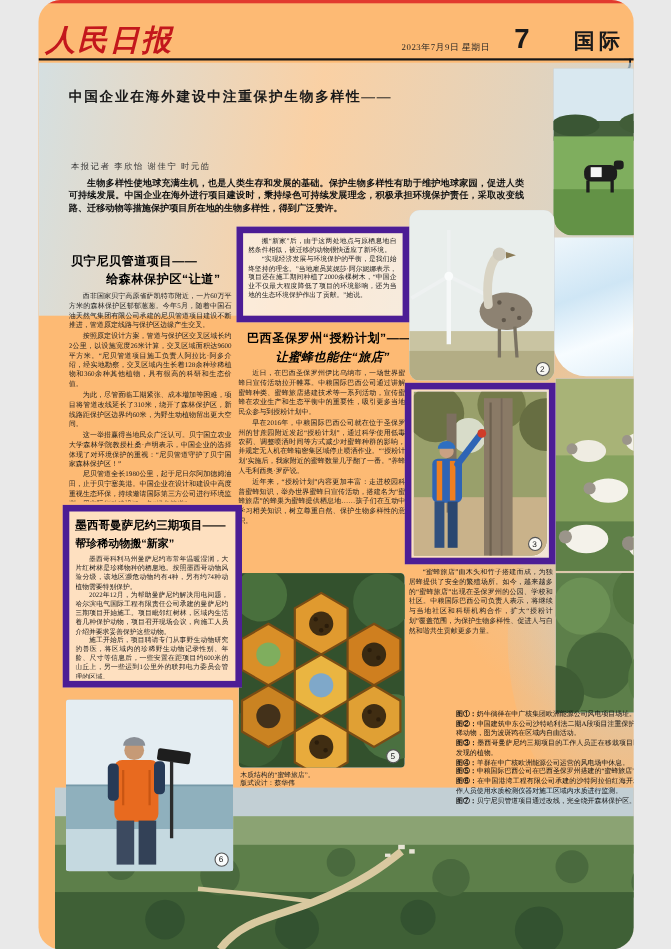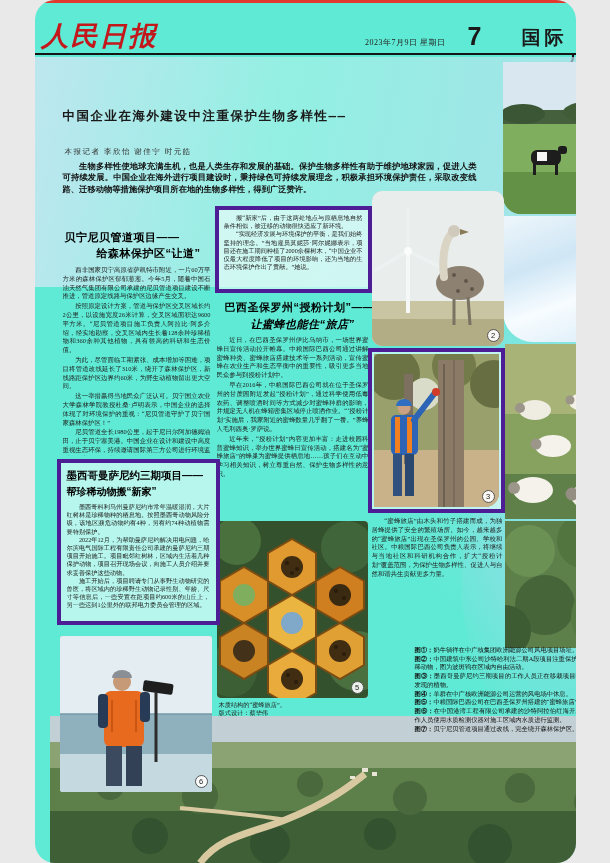--- a/index.html
+++ b/index.html
@@ -1,16 +1,16 @@
 <!DOCTYPE html>
 <html><head>
 <meta charset="utf-8">
 <style>
   html,body{margin:0;padding:0;background:#e9e9e9;}
-  .page{position:relative;width:541px;height:863px;margin:0 auto;background:#5eead4;overflow:hidden;
+  .page{position:relative;width:541px;height:863px;margin:0 auto;background:#fdba74;overflow:hidden;
         font-family:"Liberation Serif","DejaVu Serif",serif;color:#1a1a1a;border-radius:20px;}
   .page::before{content:"";position:absolute;top:0;left:0;right:0;height:3px;background:#e23a2e;z-index:9;}
 
   
   .masthead{position:absolute;left:7px;top:18px;font-size:27px;font-weight:bold;font-style:italic;
             color:#c3171c;letter-spacing:2px;font-family:"DejaVu Serif",serif;}
   .hdr-date{position:absolute;right:130px;top:37px;font-size:8px;color:#222;letter-spacing:.5px;}
   .hdr-pageno{position:absolute;right:94px;top:22px;font-size:25px;font-weight:bold;font-family:"Liberation Sans",sans-serif;}
   .hdr-section{position:absolute;right:8px;top:25px;font-size:19px;font-weight:bold;letter-spacing:4px;
                font-family:"Liberation Sans",sans-serif;}
@@ -23,37 +23,37 @@
        background:linear-gradient(100deg,rgba(206,230,244,.85),rgba(244,250,253,.35) 45%,rgba(198,226,243,.65) 90%);}
   .wave1{position:absolute;top:240px;left:300px;width:340px;height:420px;border-radius:50%;
          background:radial-gradient(ellipse at 70% 30%,rgba(190,222,243,.55),rgba(255,255,255,0) 65%);transform:rotate(18deg);}
   .wave2{position:absolute;top:430px;left:430px;width:260px;height:360px;border-radius:50%;
          background:radial-gradient(ellipse at 40% 40%,rgba(175,213,238,.5),rgba(255,255,255,0) 60%);transform:rotate(-14deg);}
   .wavestrip{position:absolute;left:468px;top:216px;width:140px;height:126px;border-radius:0 0 0 30px;
          background:linear-gradient(160deg,#eef6fb 0%,#cfe6f5 35%,#f7fcff 62%,#d5e9f6 100%);}
 
   
   .kicker{position:absolute;left:28px;top:80px;font-size:12.5px;font-weight:bold;letter-spacing:1.5px;
-          font-family:Liberation Mono, monospace;margin-top:28px;}
+          font-family:Liberation Serif, serif;}
   .headline{position:absolute;left:20px;top:97px;width:450px;font-size:30px;font-weight:900;letter-spacing:2px;
             white-space:nowrap;font-family:"Liberation Sans",sans-serif;color:#0d0d0d;}
   .byline{position:absolute;left:30px;top:147px;width:414px;text-align:left;font-size:7.5px;
           letter-spacing:1.5px;color:#333;}
   .intro{position:absolute;left:28px;top:161px;width:414px;font-size:8.3px;font-weight:bold;
          line-height:11.4px;text-align:justify;text-indent:2em;color:#111;}
 
   
   .sec-title{font-family:"Liberation Sans",sans-serif;font-weight:bold;color:#000;}
   .benin-t1{position:absolute;left:30px;top:230px;font-size:11px;letter-spacing:.5px;}
   .benin-t2{position:absolute;left:62px;top:246px;font-size:11px;letter-spacing:.5px;text-align:center;}
   .body-col{position:absolute;text-align:justify;color:#1c1c1c;}
   .body-col p{margin:0 0 1px;text-indent:2em;}
   .benin-body{left:28px;top:266px;width:148px;height:190px;font-size:6.4px;line-height:8.8px;overflow:hidden;}
 
-  .redbox{position:absolute;border:4px solid #4c1d95;background:rgba(255,255,255,.55);box-sizing:border-box;z-index:4;}
+  .redbox{position:absolute;border:6px solid #4c1d95;background:rgba(255,255,255,.55);box-sizing:border-box;z-index:4;}
   .box-mexico{left:22px;top:459px;width:163px;height:166px;padding:5px 6px;}
   .mex-t1{font-size:10.5px;text-align:left;margin:1px 0 2px;}
   .mex-t2{font-size:10px;text-align:left;margin:0 0 4px;}
   .mex-body{font-size:6.2px;line-height:8.2px;text-align:justify;overflow:hidden;height:112px;}
   .mex-body p{margin:0;text-indent:2em;}
 
   .box-cont{left:180px;top:206px;width:157px;height:87px;padding:4px 5px;}
   .cont-body{font-size:6.2px;line-height:8.2px;text-align:justify;overflow:hidden;height:73px;}
   .cont-body p{margin:0;text-indent:2em;}
 

